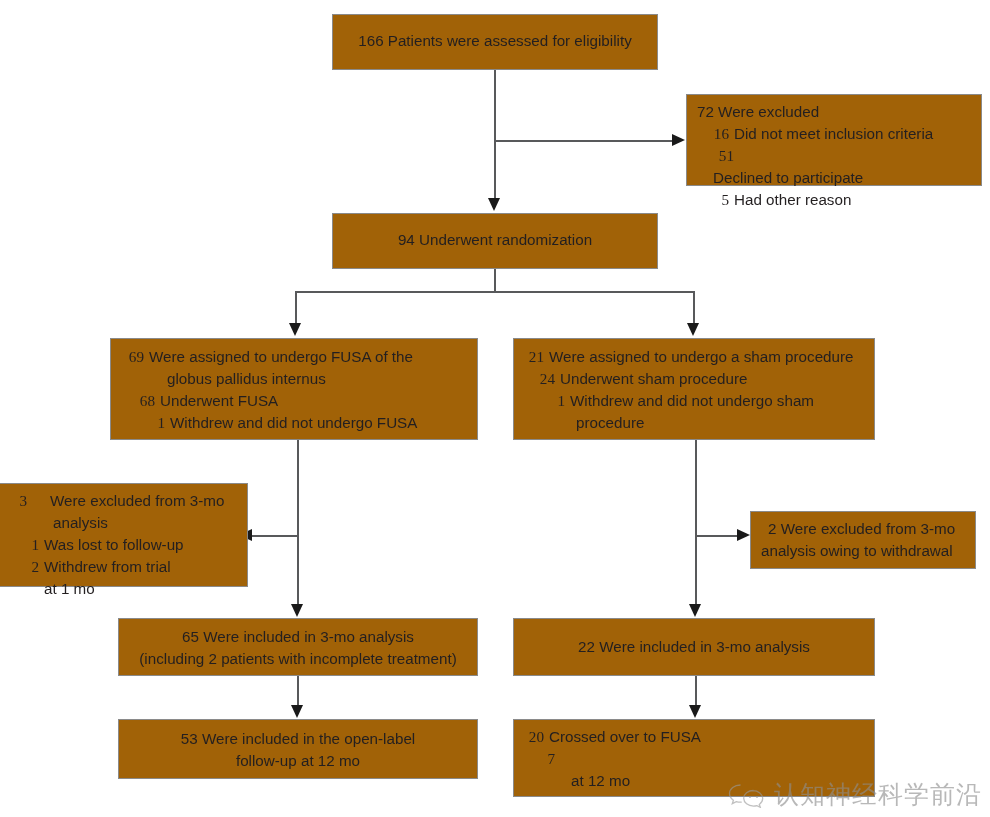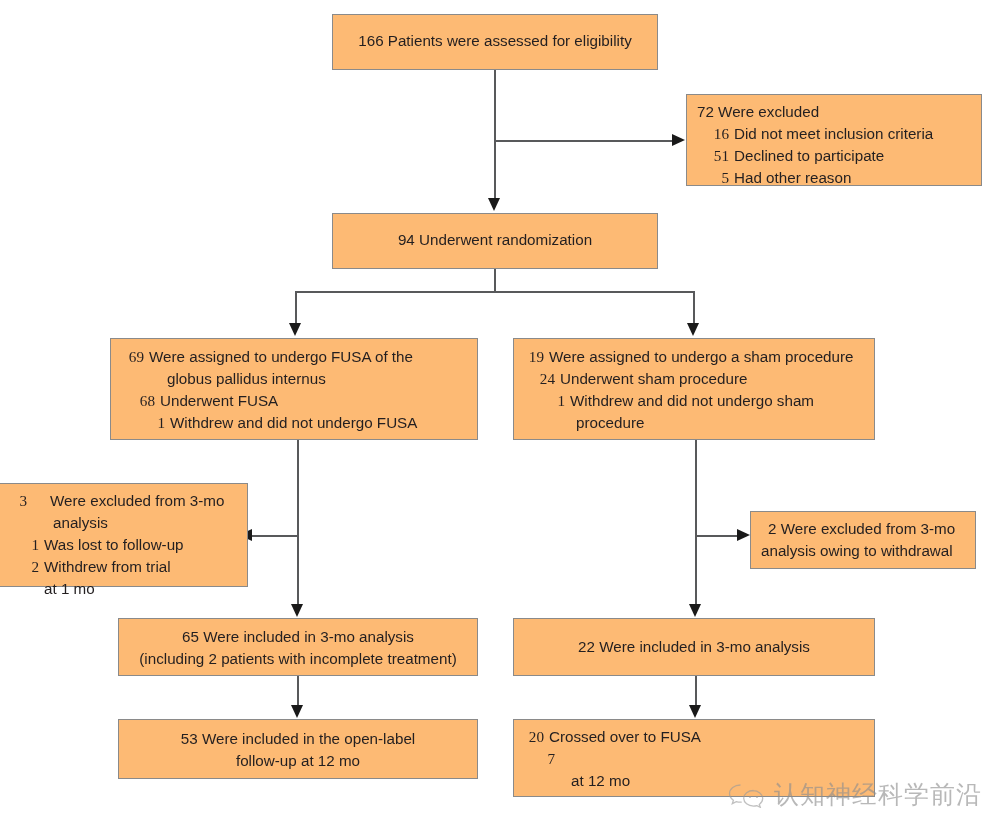--- a/index.html
+++ b/index.html
@@ -15,21 +15,21 @@
     position: relative;
     width: 990px;
     height: 817px;
     background: #ffffff;
     overflow: hidden;
   }
   .box {
     position: absolute;
     box-sizing: border-box;
     border: 1.6px solid #8a8a8a;
-    background: #fdba74;
+    background: #a16207;
     color: #231f20;
     font-size: 15.2px;
     line-height: 1.44;
     z-index: 3;
   }
   .box .inner {
     padding: 6px 10px;
   }
   .box.center .inner {
     text-align: center;
@@ -161,21 +161,21 @@
     </div>
   </div>
 
   <div class="box" style="left:686px; top:94px; width:296px; height:92px;">
     <div class="inner" style="padding:6px 8px 6px 10px;">
       <span class="line-main">72 Were excluded</span>
       <div class="row" style="padding-left:11px;">
         <span class="num" style="width:21px;">16</span>
         <span class="txt" style="margin-left:5px;">Did not meet inclusion criteria</span>
       </div>
-      <div class="row" style="padding-left:11px;">
+      <div class="row" style="padding-left:11px;flex-direction:column;">
         <span class="num" style="width:21px;">51</span>
         <span class="txt" style="margin-left:5px;">Declined to participate</span>
       </div>
       <div class="row" style="padding-left:11px;">
         <span class="num" style="width:21px;">5</span>
         <span class="txt" style="margin-left:5px;">Had other reason</span>
       </div>
     </div>
   </div>
 
@@ -199,21 +199,21 @@
       <div class="row" style="padding-left:21px;">
         <span class="num" style="width:21px;">1</span>
         <span class="txt" style="margin-left:5px;">Withdrew and did not undergo FUSA</span>
       </div>
     </div>
   </div>
 
   <div class="box" style="left:513px; top:338px; width:362px; height:102px;">
     <div class="inner" style="padding:7px 6px 6px 9px;">
       <div class="row">
-        <span class="num" style="width:21px;">19</span>
+        <span class="num" style="width:21px;">21</span>
         <span class="txt" style="margin-left:5px;">Were assigned to undergo a sham procedure</span>
       </div>
       <div class="row" style="padding-left:11px;">
         <span class="num" style="width:21px;">24</span>
         <span class="txt" style="margin-left:5px;">Underwent sham procedure</span>
       </div>
       <div class="row" style="padding-left:21px;">
         <span class="num" style="width:21px;">1</span>
         <span class="txt" style="margin-left:5px;">Withdrew and did not undergo sham</span>
       </div>

